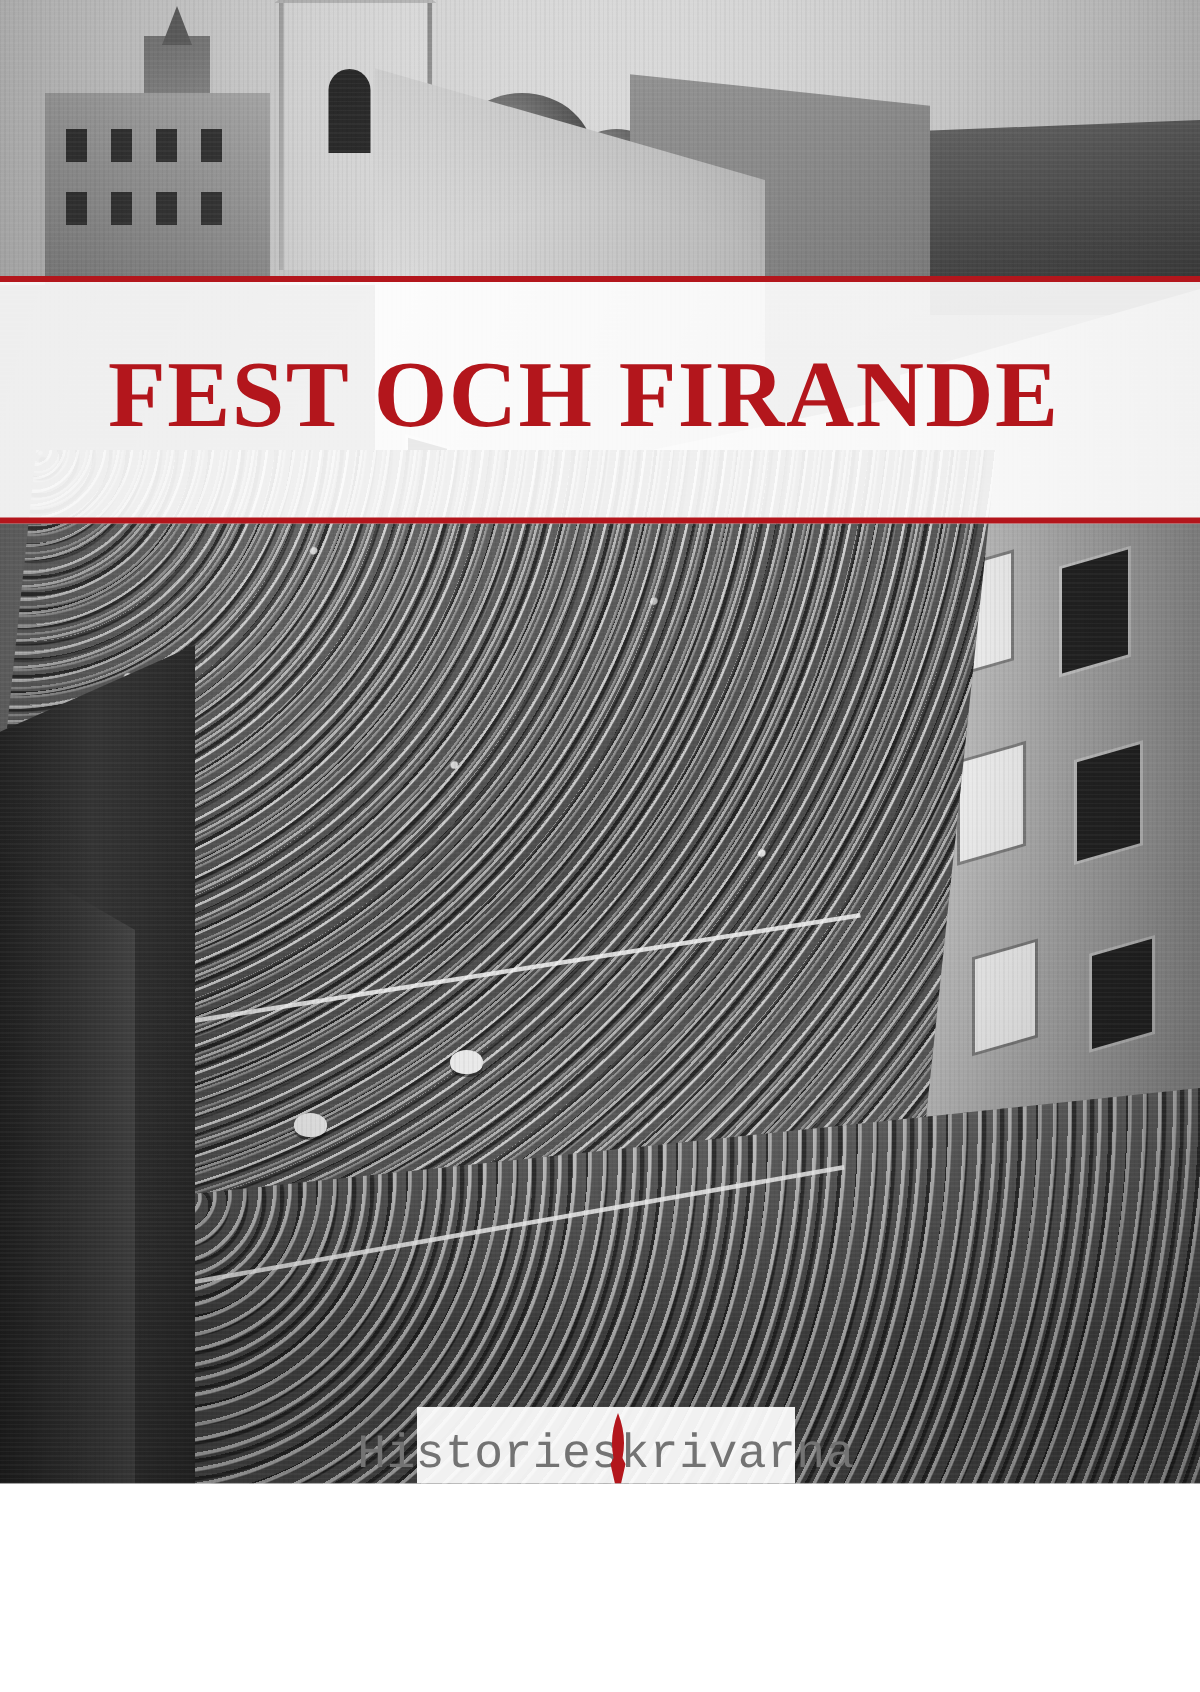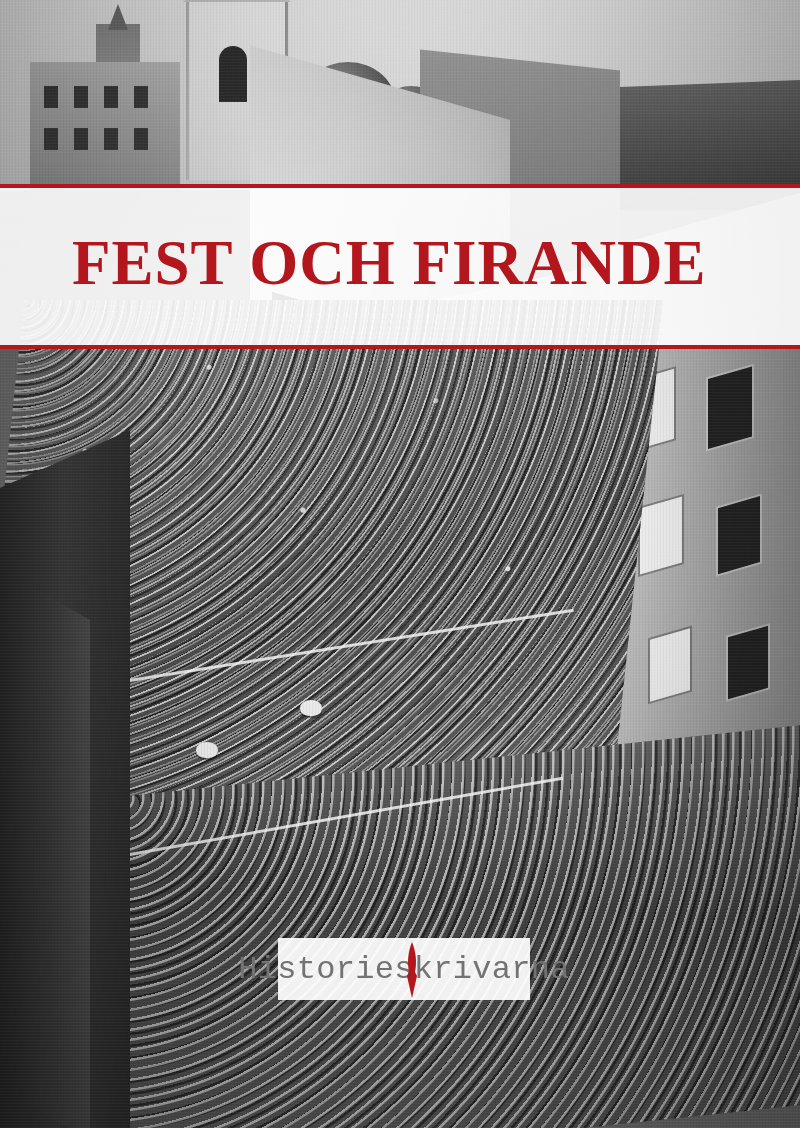--- a/index.html
+++ b/index.html
@@ -6,21 +6,21 @@
     margin: 0;
     padding: 0;
     background: #ffffff;
   }
   body {
     font-family: "Liberation Serif", serif;
   }
   .cover {
     position: relative;
     width: 800px;
-    height: 1128px;
+    height: 989px;
     overflow: hidden;
     background: #2b2b2b;
   }
 
   
   .photo {
     position: absolute;
     inset: 0;
     filter: grayscale(100%);
     background: #6e6e6e;

